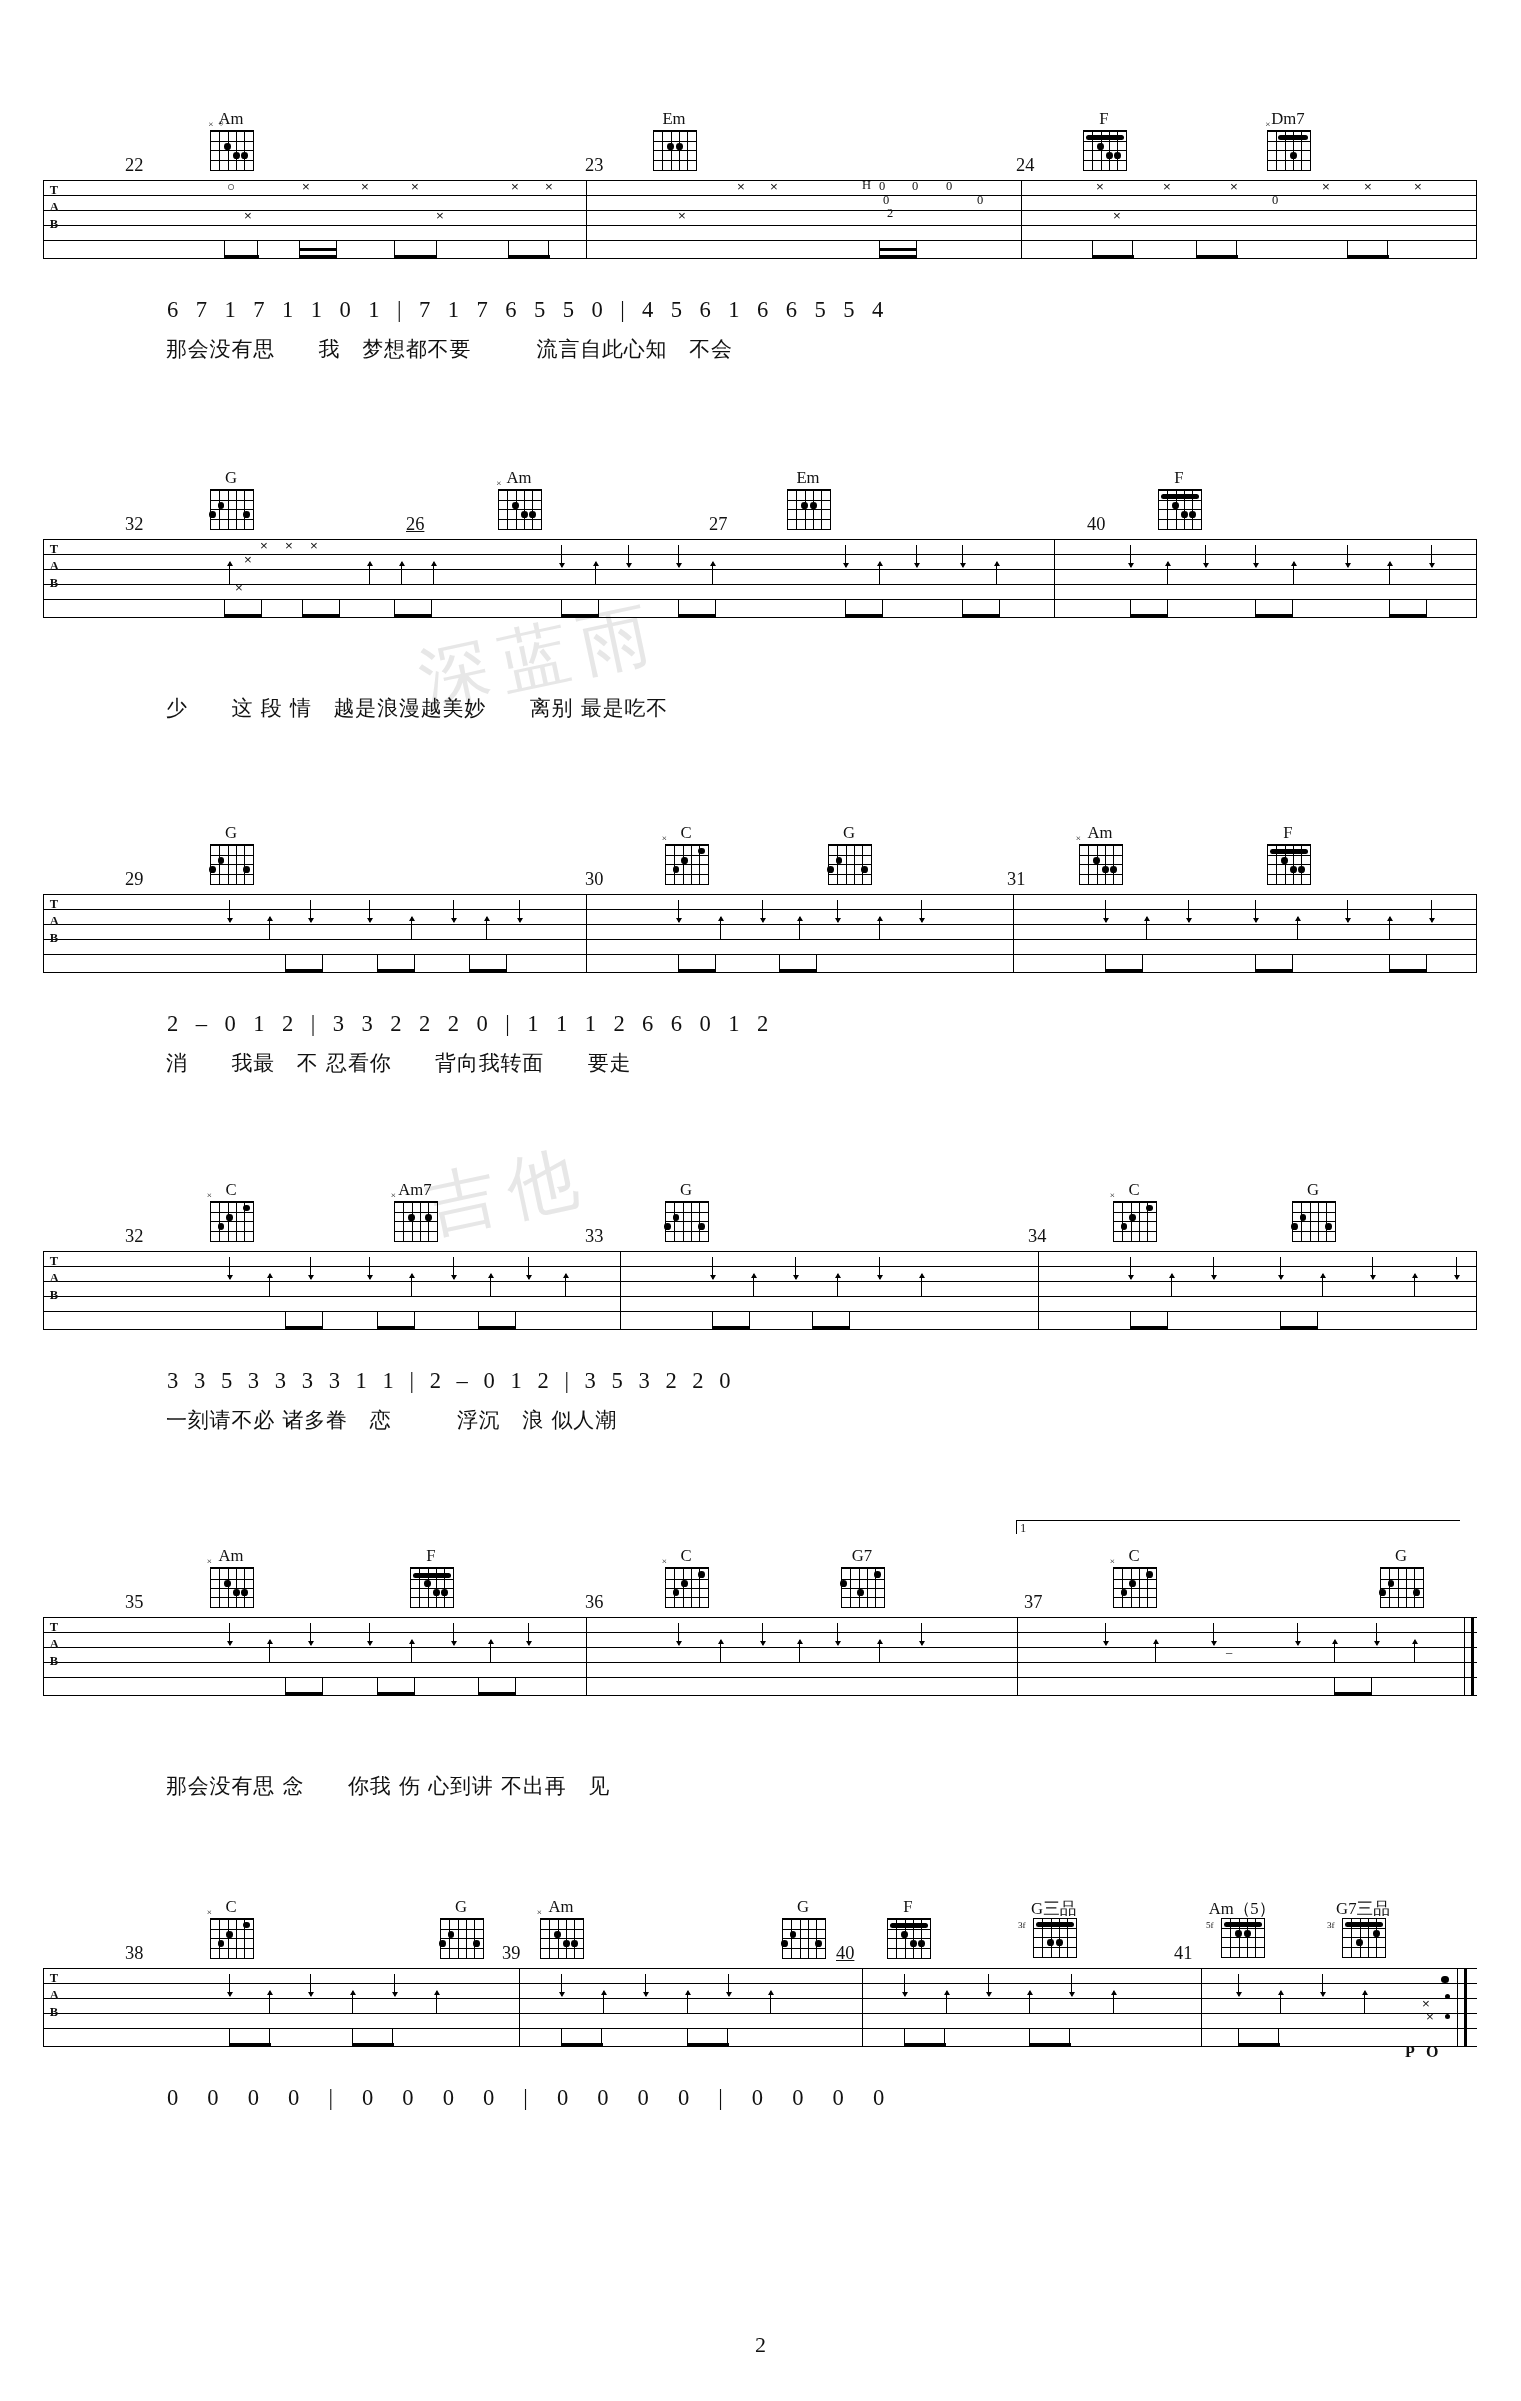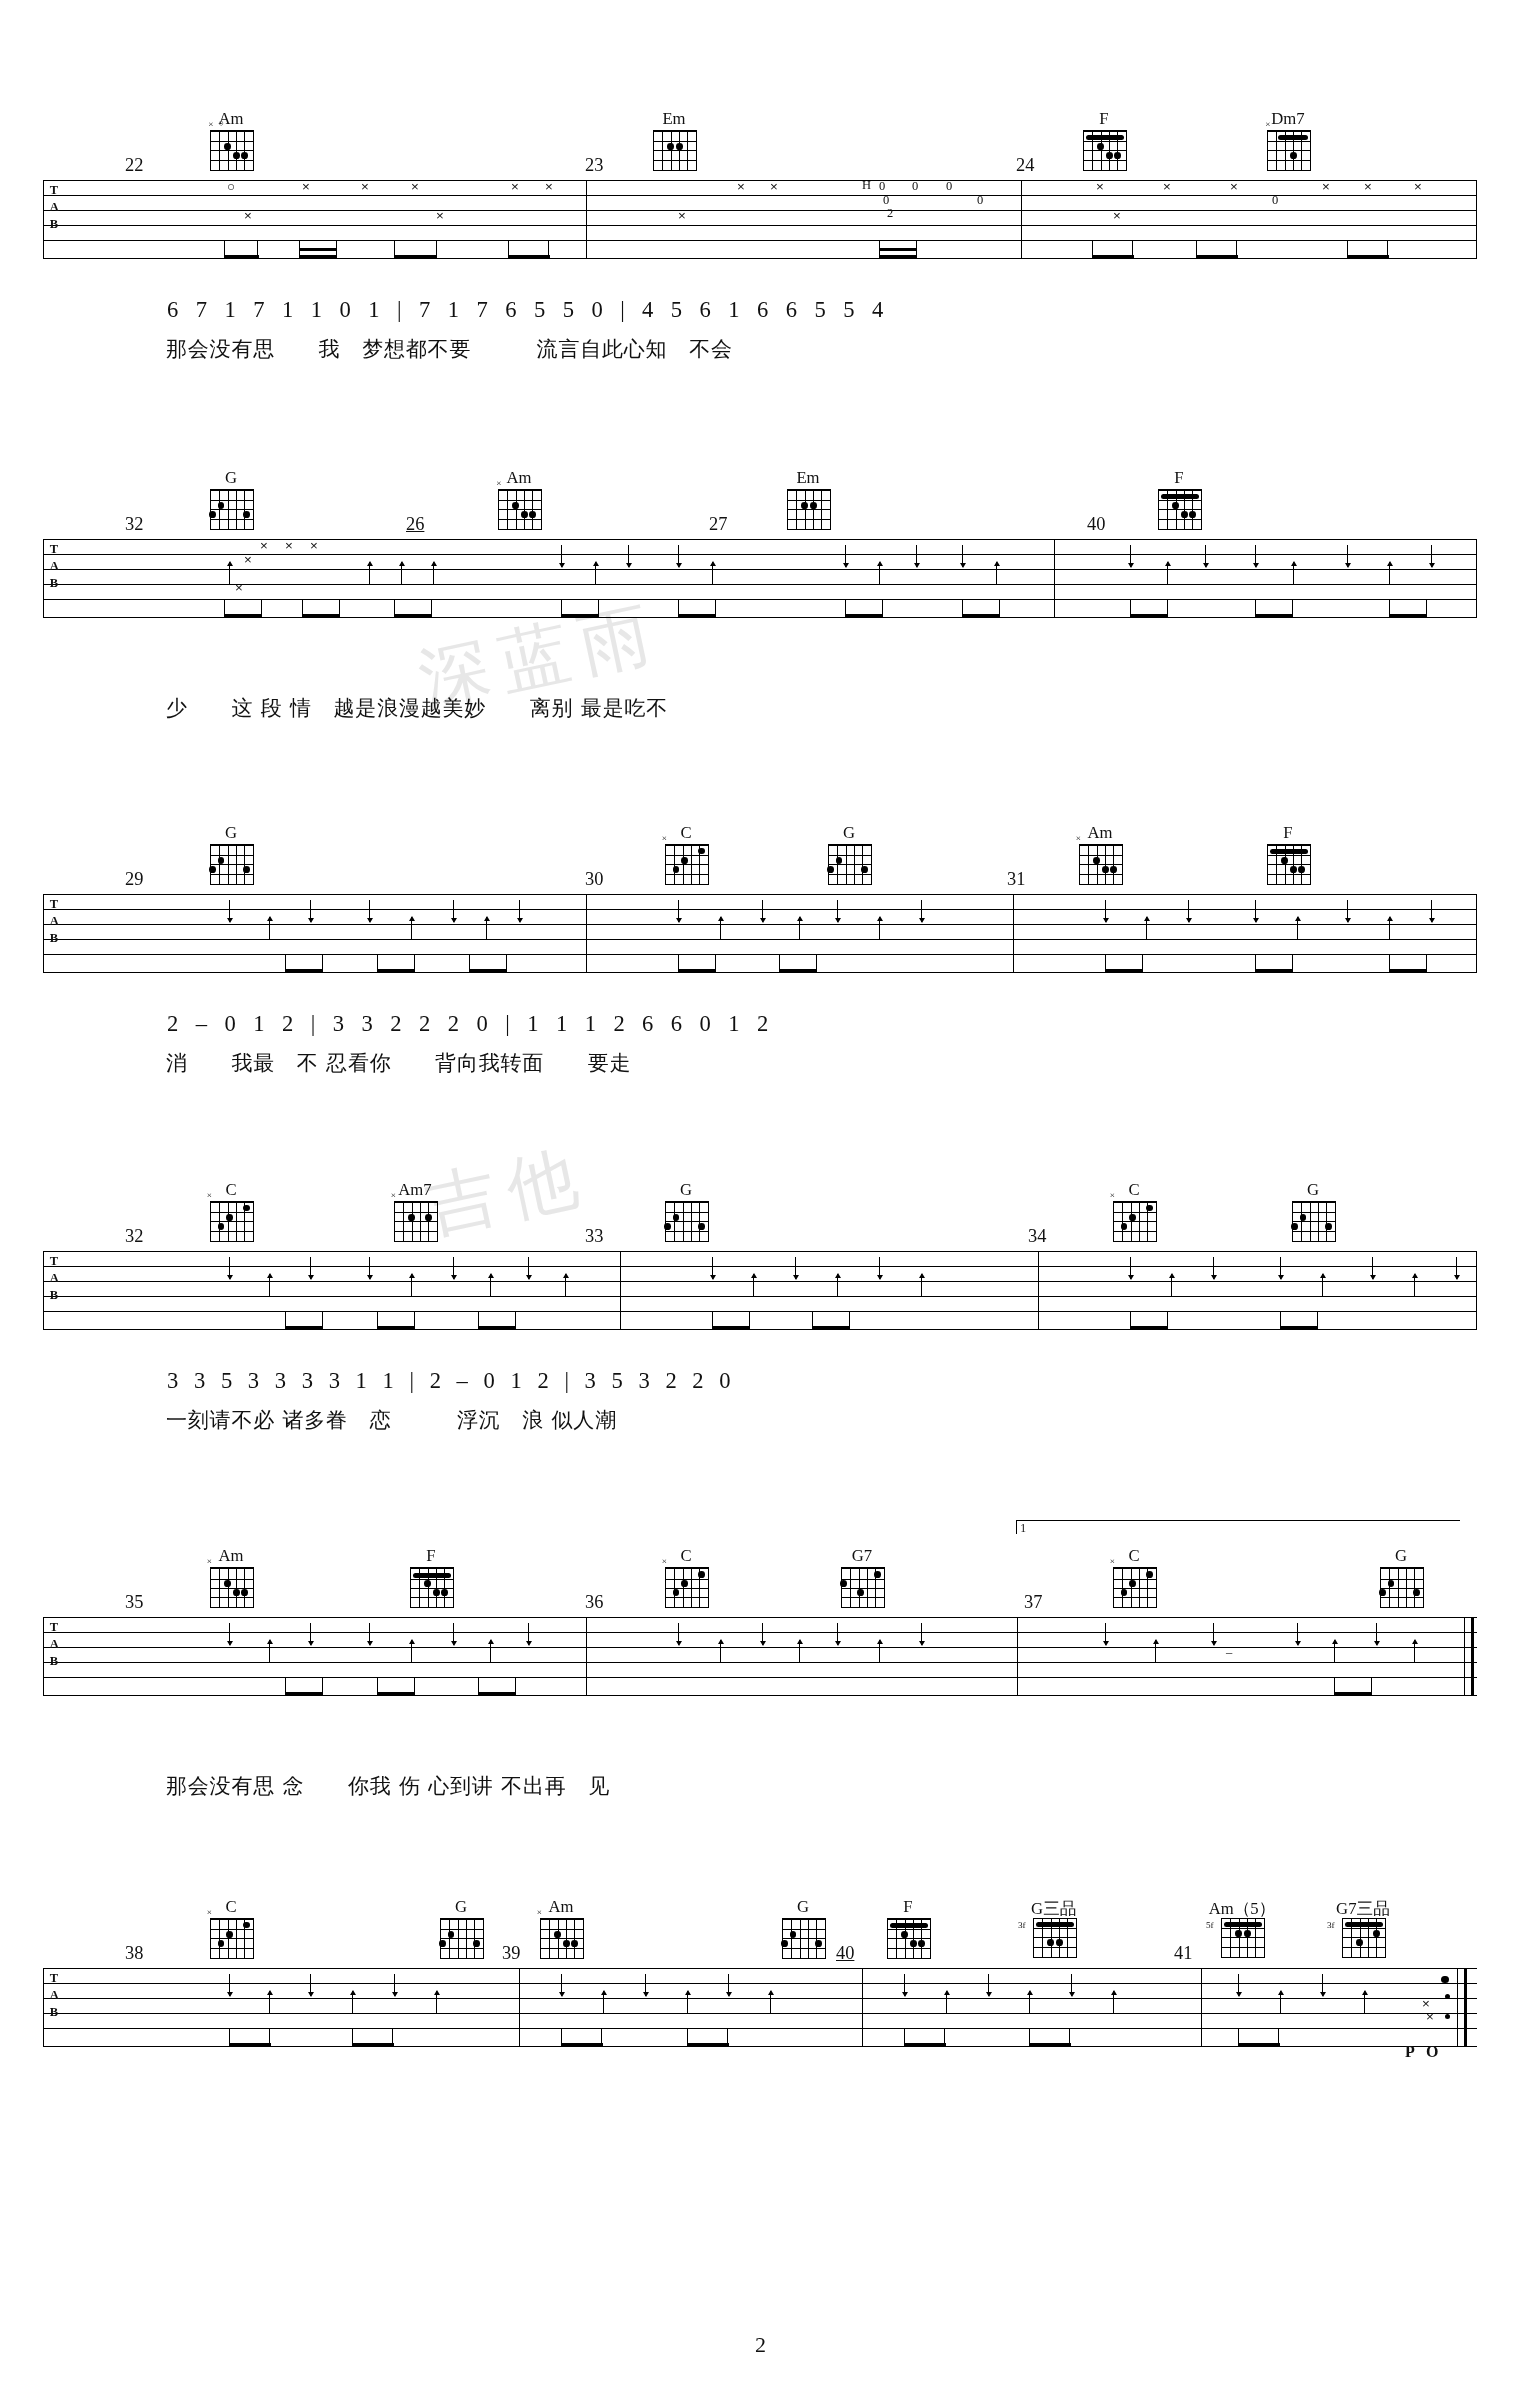--- a/index.html
+++ b/index.html
@@ -1137,17 +1137,18 @@
       <div class="beamgrp" style="left:1195px;top:77px;">
         <div class="stem" style="left:0;top:-16.7px;height:16.7px;"></div>
         <div class="stem" style="left:40px;top:-16.7px;height:16.7px;"></div>
         <div class="beam" style="left:0;top:-3.3px;width:42px;"></div>
       </div>
 
       <div class="po" style="left:1362px;top:74px;">P</div>
       <div class="po" style="left:1383px;top:74px;">O</div>
     </div>
 
+    <div class="numrow" style="left:167px;top:188px;letter-spacing:11.7px;">0  0  0  0  |  0  0  0  0  |  0  0  0  0  |  0 0  0 0</div>
   </div>
 
   <div class="pagenum">2</div>
 </div>
 
 
 </body></html>

